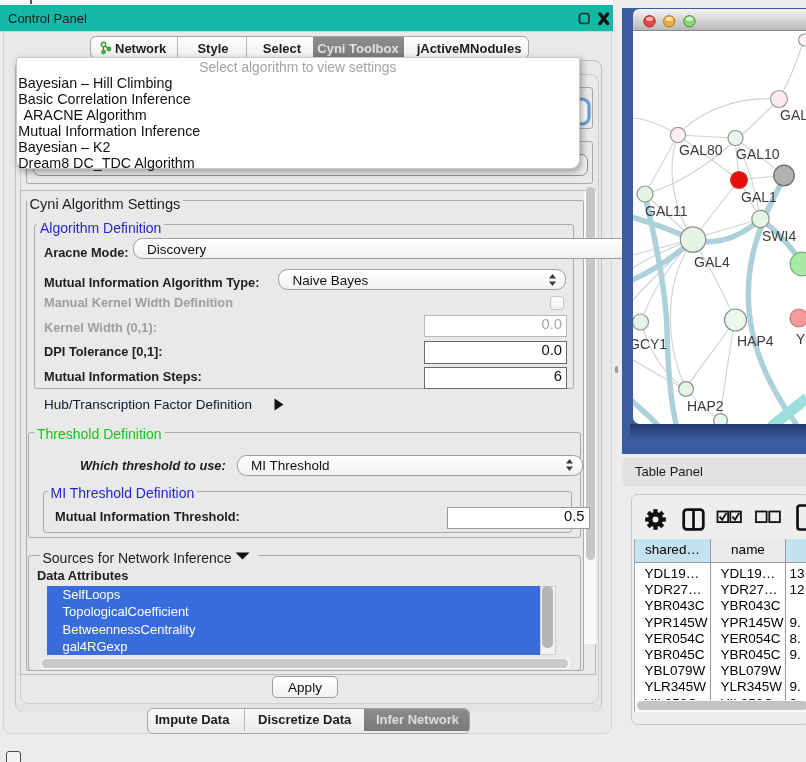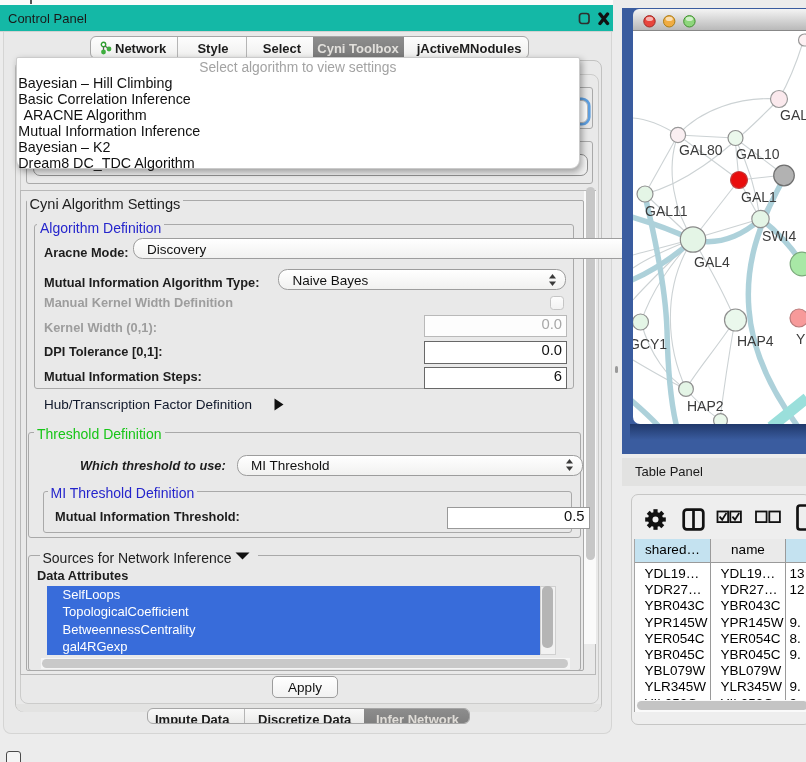--- a/index.html
+++ b/index.html
@@ -138,21 +138,21 @@
   <div style="position:absolute;left:16px;top:35.6px;">BetweennessCentrality</div>
   <div style="position:absolute;left:16px;top:53px;">gal4RGexp</div>
 </div>
 <div class="abs" style="left:539.5px;top:586px;width:16px;height:69px;background:#f2f2f2;border:1px solid #d0d0d0;"></div>
 <div class="abs" style="left:542px;top:585.5px;width:11px;height:62px;background:#b5b5b5;border-radius:5px;"></div>
 <div class="abs" style="left:41px;top:657.5px;width:529px;height:11.5px;background:#f5f5f5;"></div>
 <div class="abs" style="left:42px;top:658.5px;width:526px;height:9.5px;background:#c9c9c9;border-radius:5px;"></div>
 
 <div class="abs" style="left:272px;top:675.5px;width:66px;height:22.5px;background:linear-gradient(#ffffff,#f1f1f1);border:1px solid #9c9c9c;border-radius:5px;text-align:center;font-size:13.5px;color:#111;padding-top:3px;">Apply</div>
 
-<div id="bottabs" class="abs" style="left:147px;top:707.5px;width:323px;height:16px;border:1px solid #a6a6a6;border-radius:6px;background:linear-gradient(#f9f9f9,#ebebea);overflow:hidden;">
+<div id="bottabs" class="abs" style="left:147px;top:707.5px;width:323px;height:26px;border:1px solid #a6a6a6;border-radius:6px;background:linear-gradient(#f9f9f9,#ebebea);overflow:hidden;">
   <div class="abs" style="left:96px;top:0;width:1px;height:22px;background:#b5b5b5;"></div>
   <div class="abs" style="left:216px;top:0;width:107px;height:22px;background:linear-gradient(#8d8d8d,#787878);"></div>
   <div class="abs tabtxt" style="left:7px;top:3px;">Impute Data</div>
   <div class="abs tabtxt" style="left:110px;top:3px;">Discretize Data</div>
   <div class="abs tabtxt" style="left:216px;top:3px;width:107px;text-align:center;color:#e0ddd8;">Infer Network</div>
 </div>
 
 <div class="abs" style="left:15.5px;top:57px;width:564.5px;height:112px;background:#fff;border:1px solid #cbcbcb;border-radius:2px 2px 9px 9px;box-shadow:2px 3px 7px rgba(0,0,0,0.36);z-index:40;font-size:14.3px;color:#111;">
   <div style="position:absolute;left:1.8px;top:17px;">Bayesian – Hill Climbing</div>
   <div style="position:absolute;left:0;width:100%;top:1.5px;text-align:center;color:#a3a3a3;font-size:13.8px;">Select algorithm to view settings</div>

